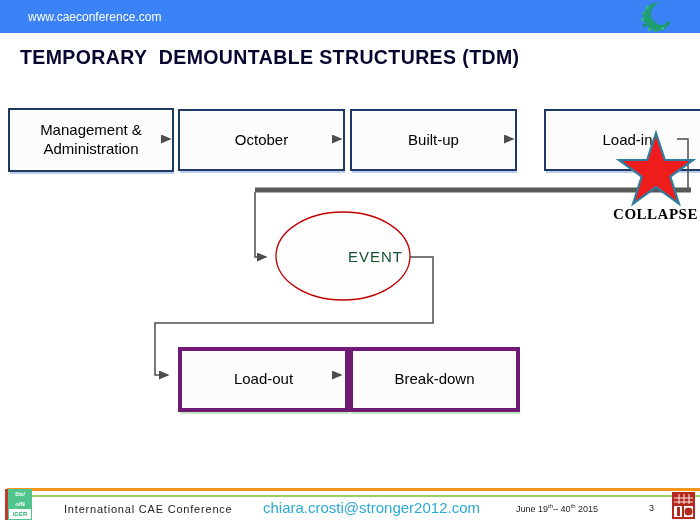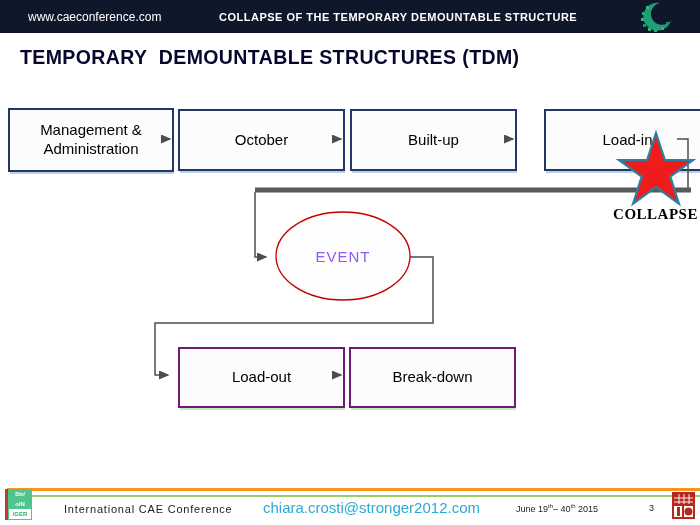--- a/index.html
+++ b/index.html
@@ -1,47 +1,46 @@
 <!DOCTYPE html>
 <html><head>
 <meta charset="utf-8">
 <style>
   html,body{margin:0;padding:0}
   body{width:700px;height:525px;position:relative;font-family:"Liberation Sans",sans-serif;background:#fff;overflow:hidden}
-  .header{position:absolute;left:0;top:0;width:700px;height:33px;background:#0f172a}
+  .header{position:absolute;left:0;top:0;width:700px;height:33px;background:#3b82f6}
   .site{position:absolute;left:28px;top:10px;color:#fff;font-size:12px}
   .htitle{position:absolute;left:219px;top:11px;color:#fff;font-size:11px;font-weight:bold;letter-spacing:.5px;white-space:pre}
   .crescent{position:absolute;left:638px;top:1px}
   .stitle{position:absolute;left:20px;top:46px;font-size:19.5px;font-weight:bold;color:#06062e;letter-spacing:.4px;white-space:pre}
   .overlay{position:absolute;left:0;top:0;z-index:3;pointer-events:none}
   .box{position:absolute;display:flex;align-items:center;justify-content:center;text-align:center;font-size:15px;color:#000;background:#FCFCFC;z-index:2;line-height:1.25;padding:0 4px}
   .navy{border:2px solid #1F3864;box-shadow:1px 3px 0 -1px rgba(130,165,215,.55)}
-  .green{border:2px solid #701a75;box-shadow:1px 3px 0 -1px rgba(140,220,140,.55)}
-  .event-label{position:absolute;left:283px;top:248px;width:120px;text-align:center;font-size:15px;letter-spacing:1px;z-index:4;color:#8b5cf6}
+  .green{border:4px solid #701a75;box-shadow:1px 3px 0 -1px rgba(140,220,140,.55)}
+  .event-label{position:absolute;left:283px;top:248px;width:120px;text-align:right;font-size:15px;letter-spacing:1px;z-index:4;color:#14532d}
   .collapse-label{position:absolute;left:608px;top:206px;width:95px;text-align:center;font-family:"Liberation Serif",serif;font-weight:bold;font-size:15px;letter-spacing:.5px;z-index:4;color:#000}
   .hline{position:absolute;z-index:5}
   .o-line{left:7px;top:488px;width:693px;height:3px;background:#F7941D}
   .g-line{left:31px;top:495px;width:669px;height:2px;background:#9CCB68}
   .f-logo{position:absolute;left:5px;top:489px;width:24px;height:31px;border-left:3px solid #C03A2B;display:flex;flex-direction:column;z-index:5}
   .fl-row{flex:1;font-size:6px;line-height:1;display:flex;align-items:center;justify-content:center;font-weight:bold}
   .fl-g{background:#4FC48C;color:#fff}
   .fl-w{background:#fff;color:#2faa6e;border:1px solid #4FC48C}
   .f-conf{position:absolute;left:64px;top:503px;font-size:11px;letter-spacing:.8px;color:#222;z-index:5}
   .f-email{position:absolute;left:263px;top:499px;font-size:15px;color:#2BAAD4;z-index:5}
   .f-date{position:absolute;left:516px;top:503px;font-size:9px;color:#222;z-index:5}
   .f-date sup{font-size:6px;vertical-align:super}
   .f-page{position:absolute;left:649px;top:503px;font-size:9px;color:#222;z-index:5}
   .f-seal{position:absolute;left:672px;top:492px;z-index:5}
 </style>
 </head>
 <body>
 
 <div class="header">
   <span class="site">www.caeconference.com</span>
-  <span class="htitle">COLLAPSE OF THE TEMPORARY DEMOUNTABLE STRUCTURE</span>
   <svg class="crescent" width="34" height="32" viewBox="0 0 34 32">
     <path d="M 22 2 A 14 14 0 1 0 33 19 A 11 11 0 1 1 22 2 Z" fill="#1F9E74"></path>
     <rect x="8" y="5" width="3" height="3" fill="#35b184"></rect>
     <rect x="4" y="11" width="3" height="3" fill="#2aa87c"></rect>
     <rect x="3" y="17" width="3" height="3" fill="#35b184"></rect>
     <rect x="5" y="23" width="3" height="3" fill="#1c8f67"></rect>
     <rect x="10" y="27" width="3" height="3" fill="#35b184"></rect>
     <rect x="16" y="28" width="3" height="3" fill="#2aa87c"></rect>
     <rect x="23" y="26" width="3" height="3" fill="#35b184"></rect>
     <rect x="28" y="21" width="3" height="3" fill="#1c8f67"></rect>

